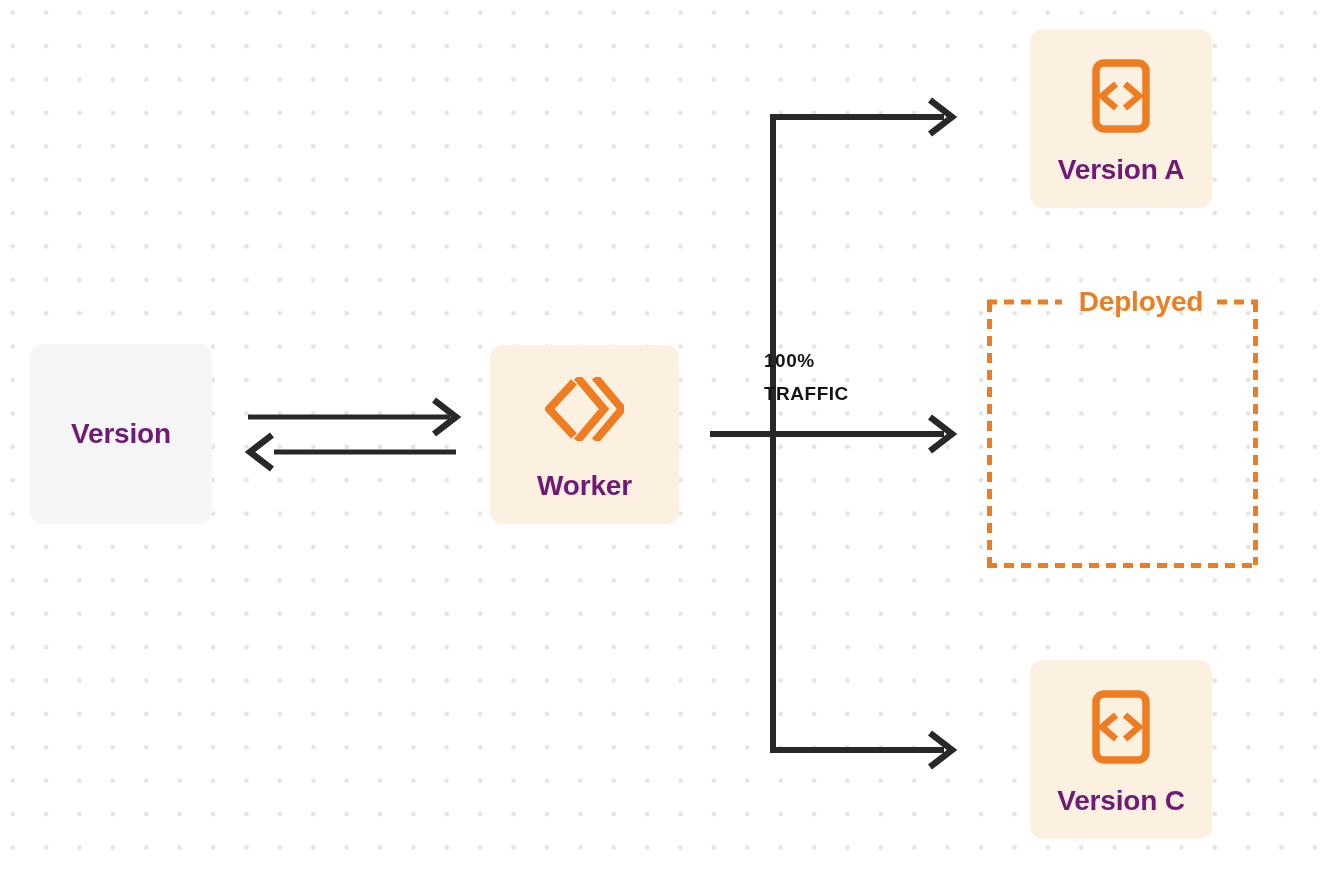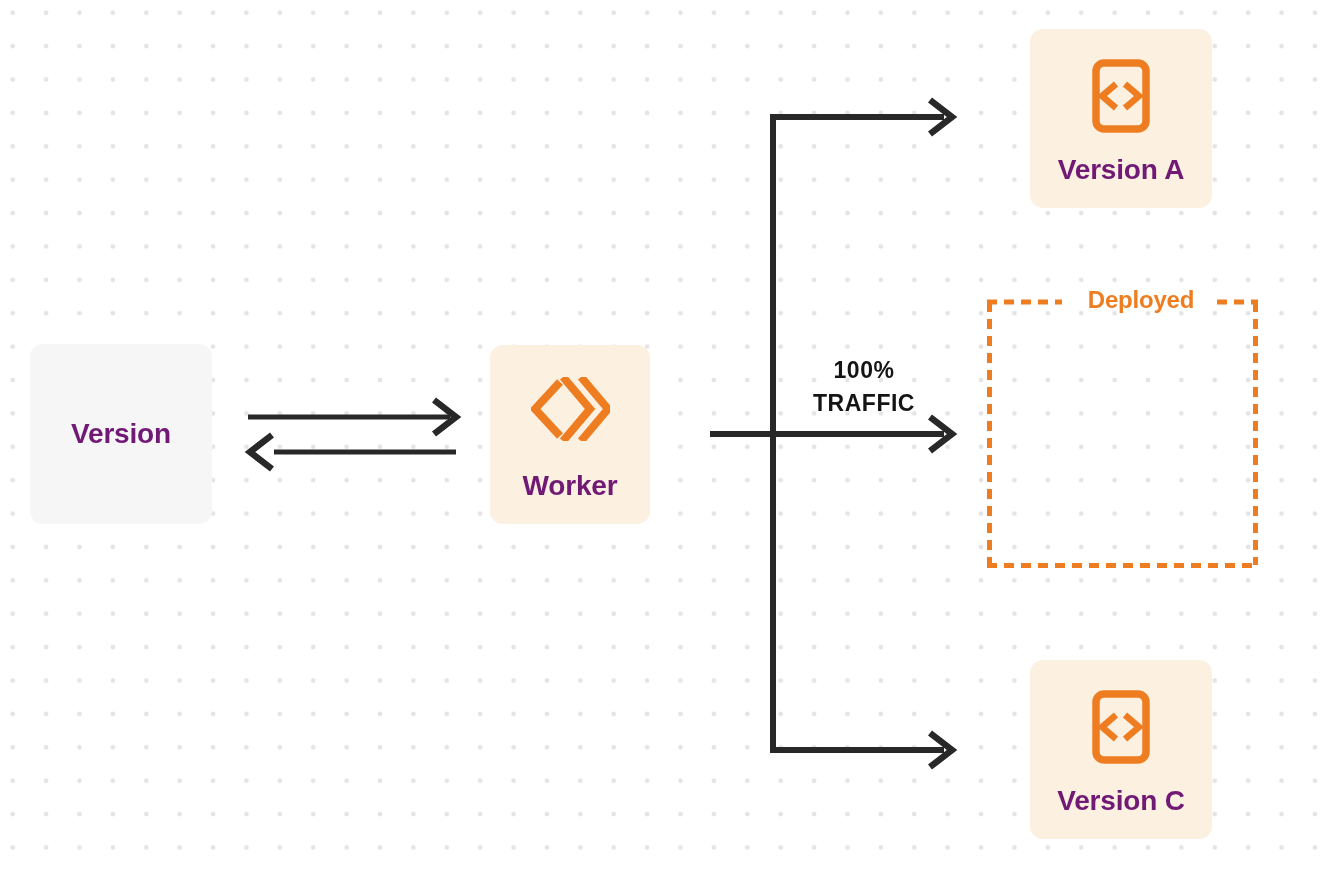--- a/index.html
+++ b/index.html
@@ -20,37 +20,37 @@
     display:flex;flex-direction:column;align-items:center;
   }
   .node .label{
     position:absolute;left:0;right:0;bottom:22px;
     text-align:center;
     font-size:28px;font-weight:700;color:#701a75;letter-spacing:-0.2px;
   }
   .client{left:30px;top:344px;width:182px;height:180px;background:#f6f6f7;}
   .client .label{bottom:auto;top:50%;transform:translateY(-50%);}
   .cream{background:#fcf0e1;}
-  .worker{left:490px;top:345px;width:160px;height:179px;}
+  .worker{left:490px;top:345px;width:189px;height:179px;}
   .worker .node-icon{margin-top:32px;}
   .version{width:182px;height:179px;left:1030px;}
   .version .node-icon{margin-top:30px;}
   .version-a{top:29px;}
   .version-b{top:345px;}
   .version-c{top:660px;}
   .traffic{
-    position:absolute;left:764px;top:354px;width:200px;
-    text-align:center;color:#141414;
-    font-size:23px;font-weight:700;line-height:33px;letter-spacing:0.5px;
+    position:absolute;left:764px;top:344px;width:200px;
+    color:#141414;
+    font-size:19px;font-weight:700;line-height:33px;letter-spacing:0.5px;
   }
   .traffic span{display:block;}
   .deployed-label{
     position:absolute;left:1065px;top:286px;width:152px;height:30px;
     text-align:center;
-    font-size:24px;font-weight:700;color:#ee7d22;letter-spacing:-0.2px;
+    font-size:28px;font-weight:700;color:#ee7d22;letter-spacing:-0.2px;
   }
   .ink{stroke:#282828;fill:none;}
   .dash{stroke:#ee7d22;fill:none;stroke-width:5;stroke-dasharray:10 7;}
 </style>
 </head>
 <body>
 
 <div class="canvas">
 
   <svg class="overlay" width="1338" height="878" viewBox="0 0 1338 878">

